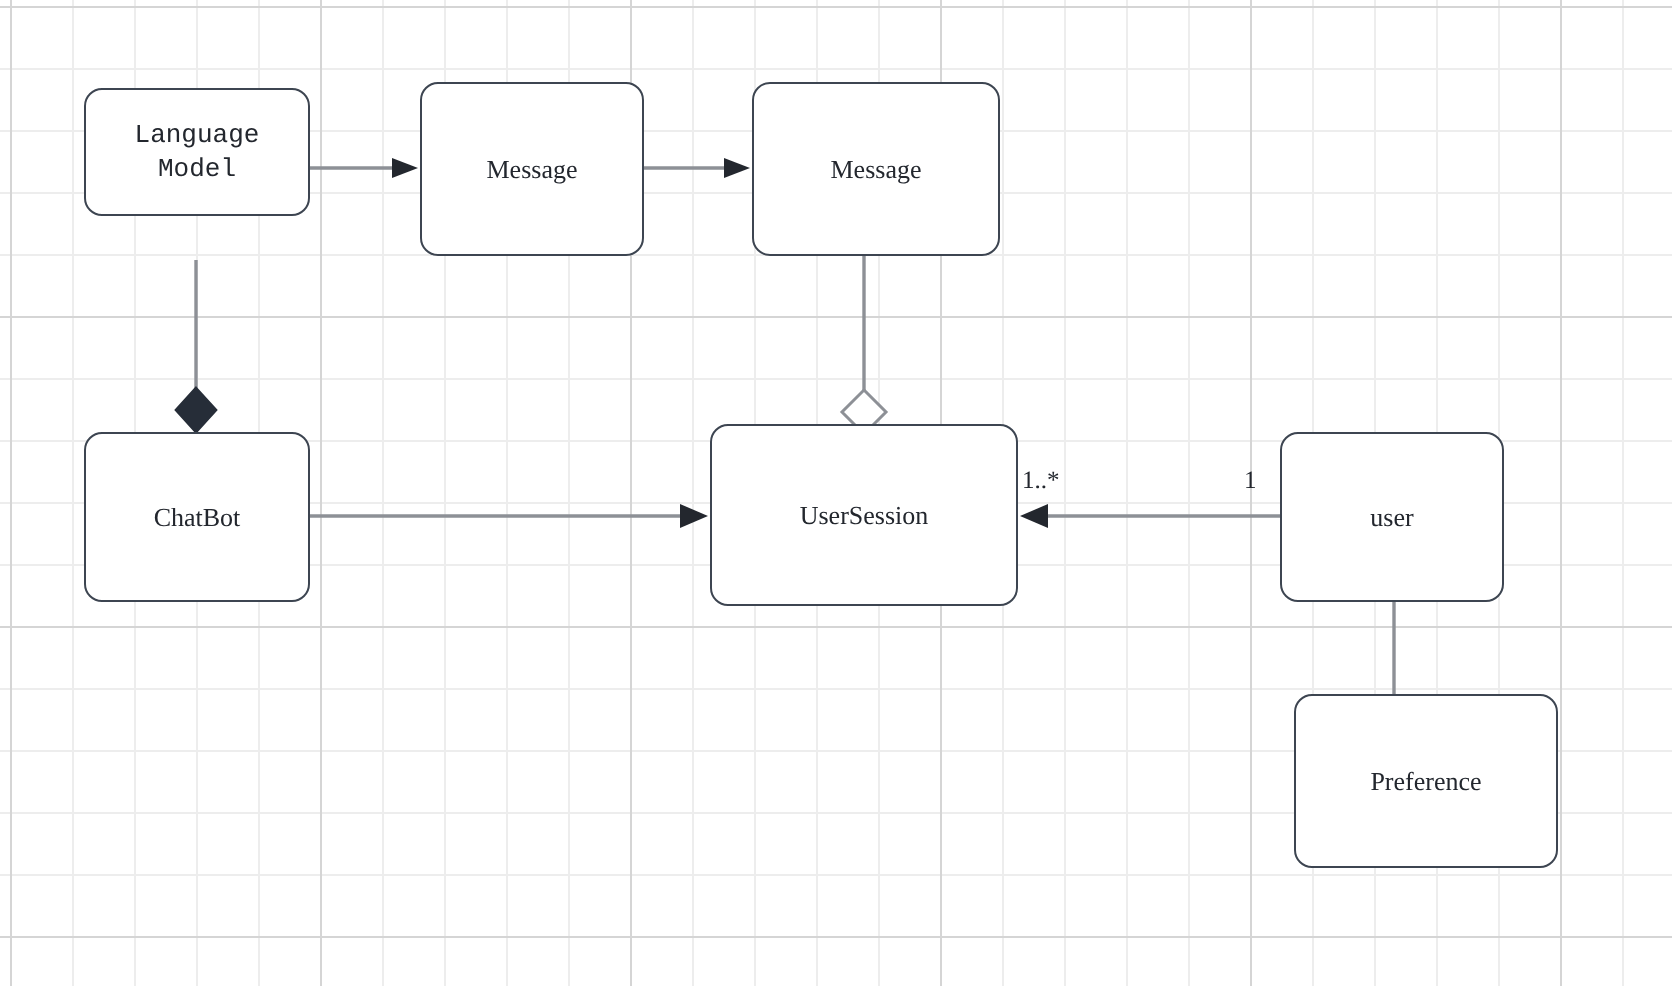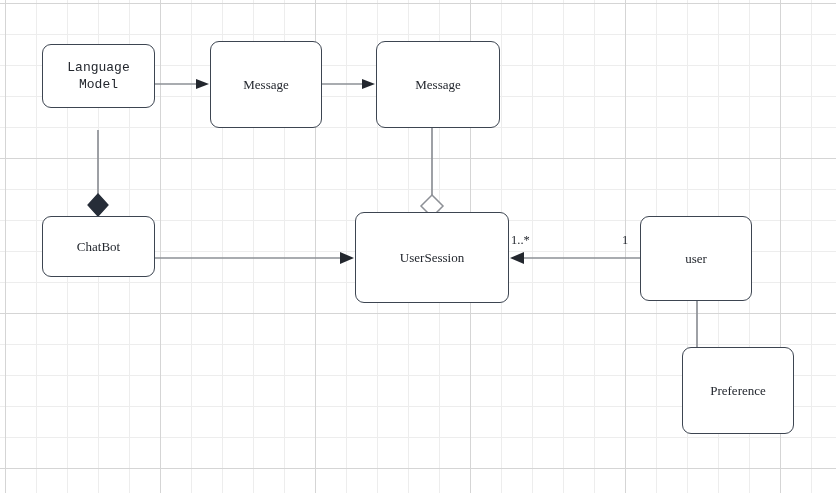--- a/index.html
+++ b/index.html
@@ -123,33 +123,33 @@
   </div>
 
   <div class="node" style="left:210px; top:41px; width:112px; height:87px;">
     <span class="label">Message</span>
   </div>
 
   <div class="node" style="left:376px; top:41px; width:124px; height:87px;">
     <span class="label">Message</span>
   </div>
 
-  <div class="node" style="left:42px; top:216px; width:113px; height:61px;">
+  <div class="node" style="left:42px; top:216px; width:113px; height:85px;">
     <span class="label">ChatBot</span>
   </div>
 
   <div class="node" style="left:355px; top:212px; width:154px; height:91px;justify-content:center;">
     <span class="label">UserSession</span>
   </div>
 
   <div class="node" style="left:640px; top:216px; width:112px; height:85px;text-align:center;">
     <span class="label">user</span>
   </div>
 
-  <div class="node" style="left:682px; top:347px; width:112px; height:87px;">
+  <div class="node" style="left:647px; top:347px; width:132px; height:87px;">
     <span class="label">Preference</span>
   </div>
 
   <div class="mult" style="left:511px; top:233px;">1..*</div>
 
   <div class="mult" style="left:622px; top:233px;">1</div>
 
 </div>
 
 </body></html>

